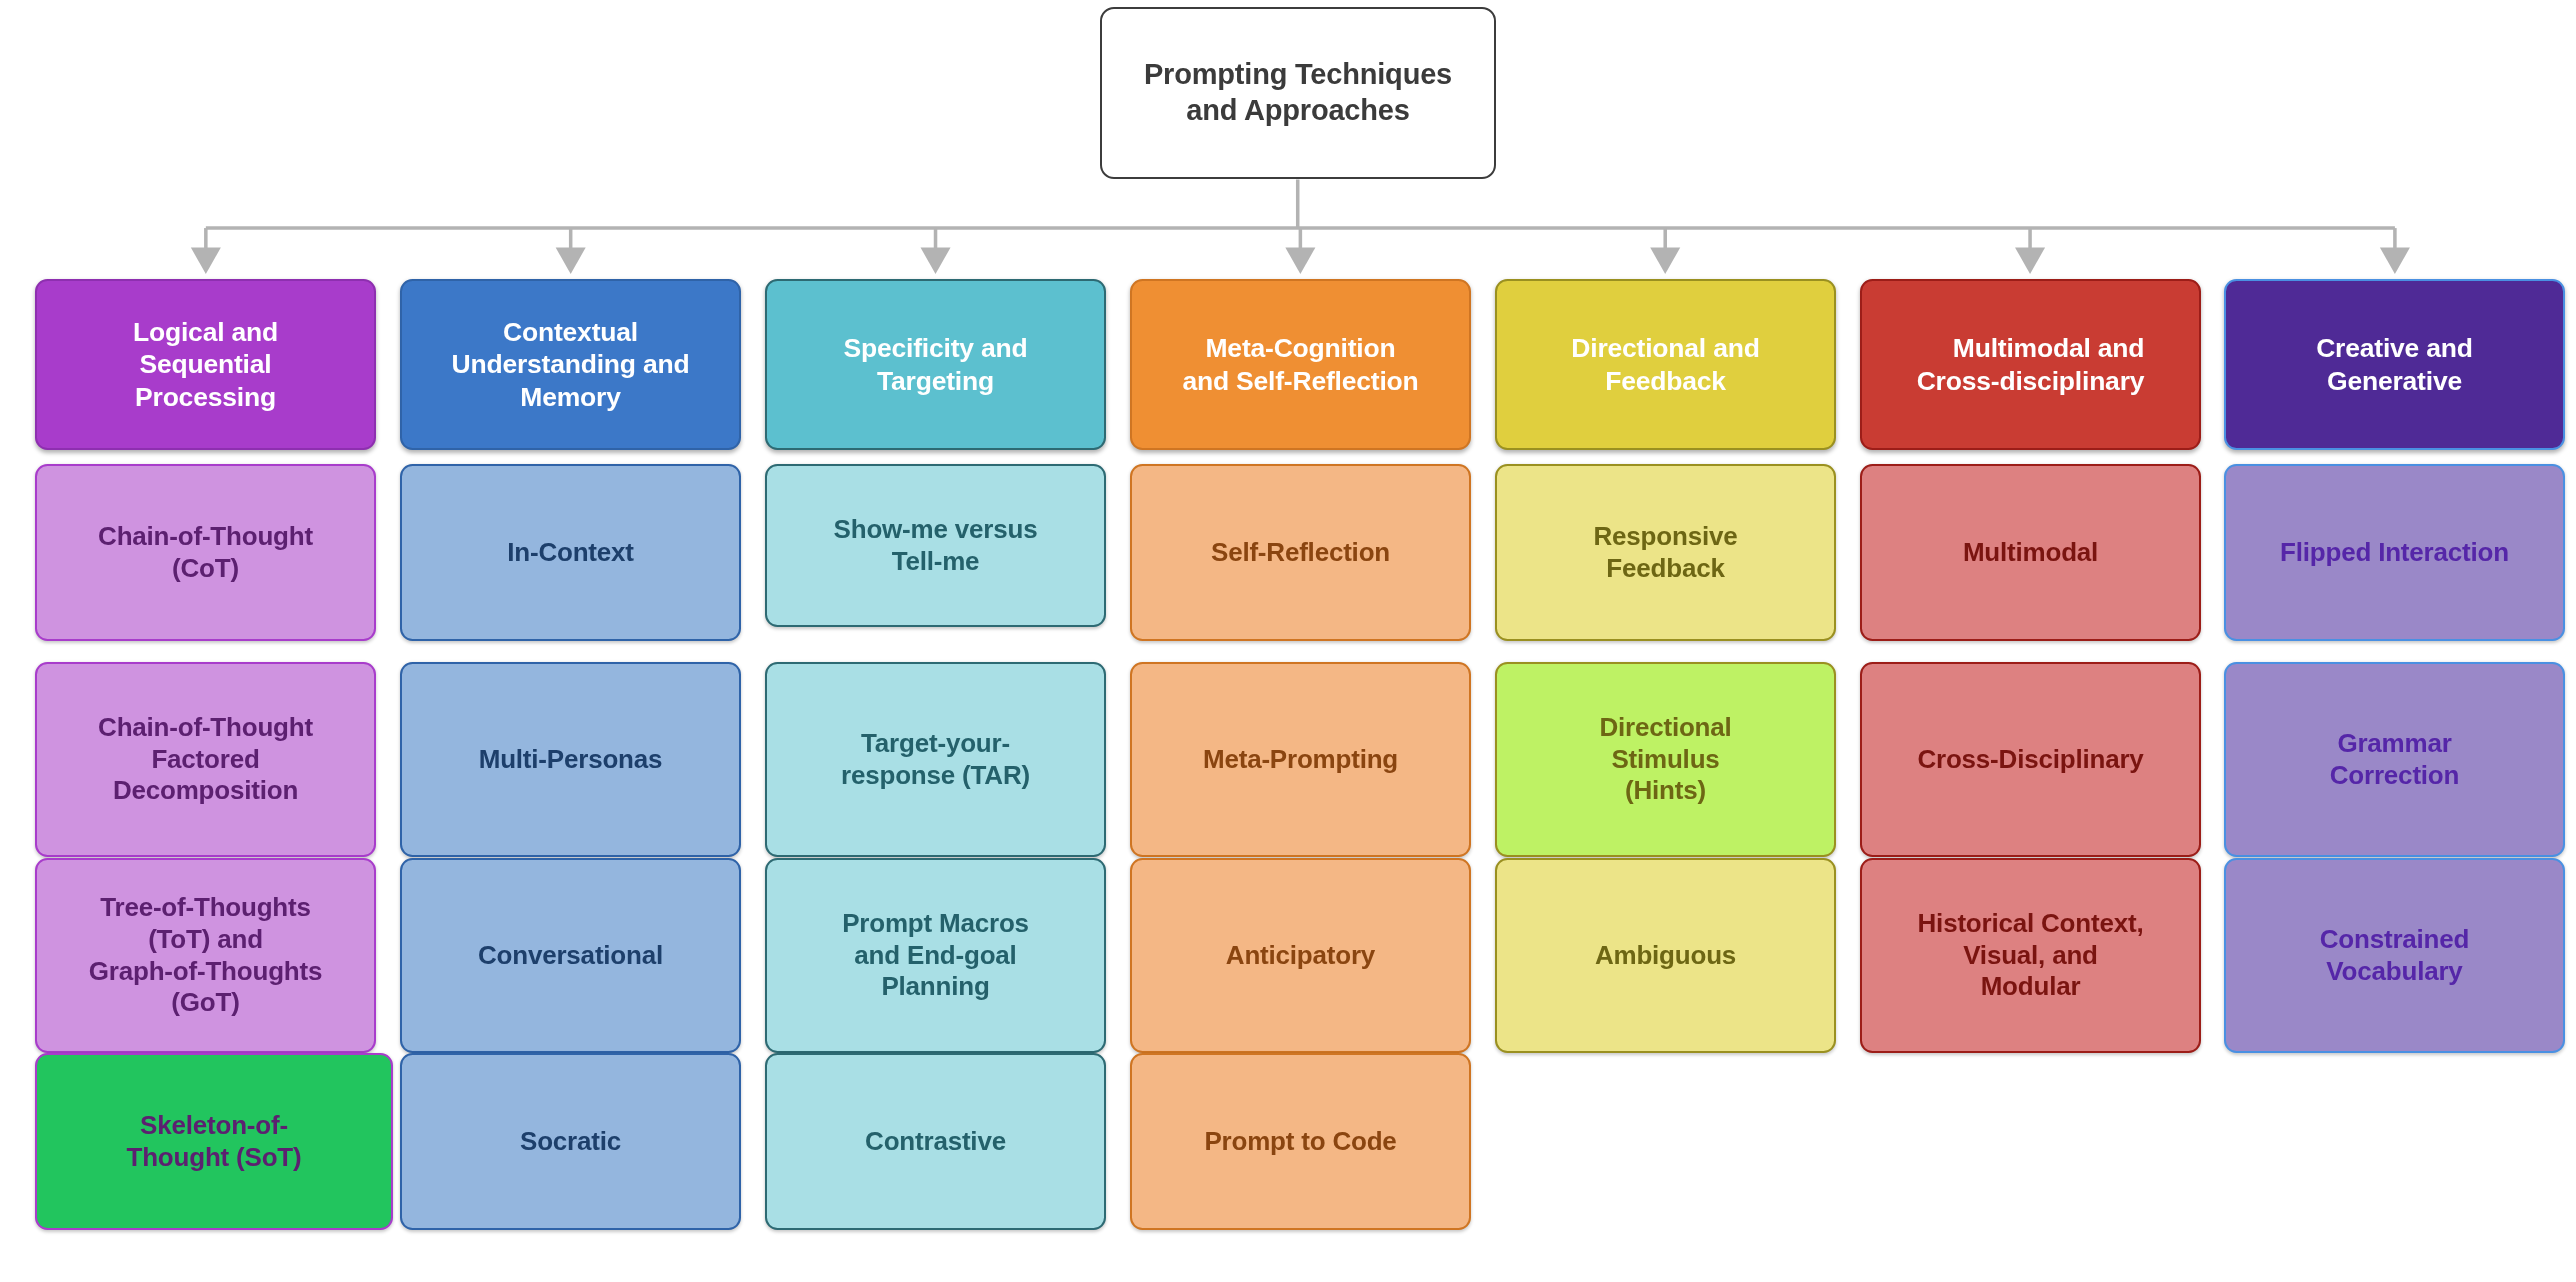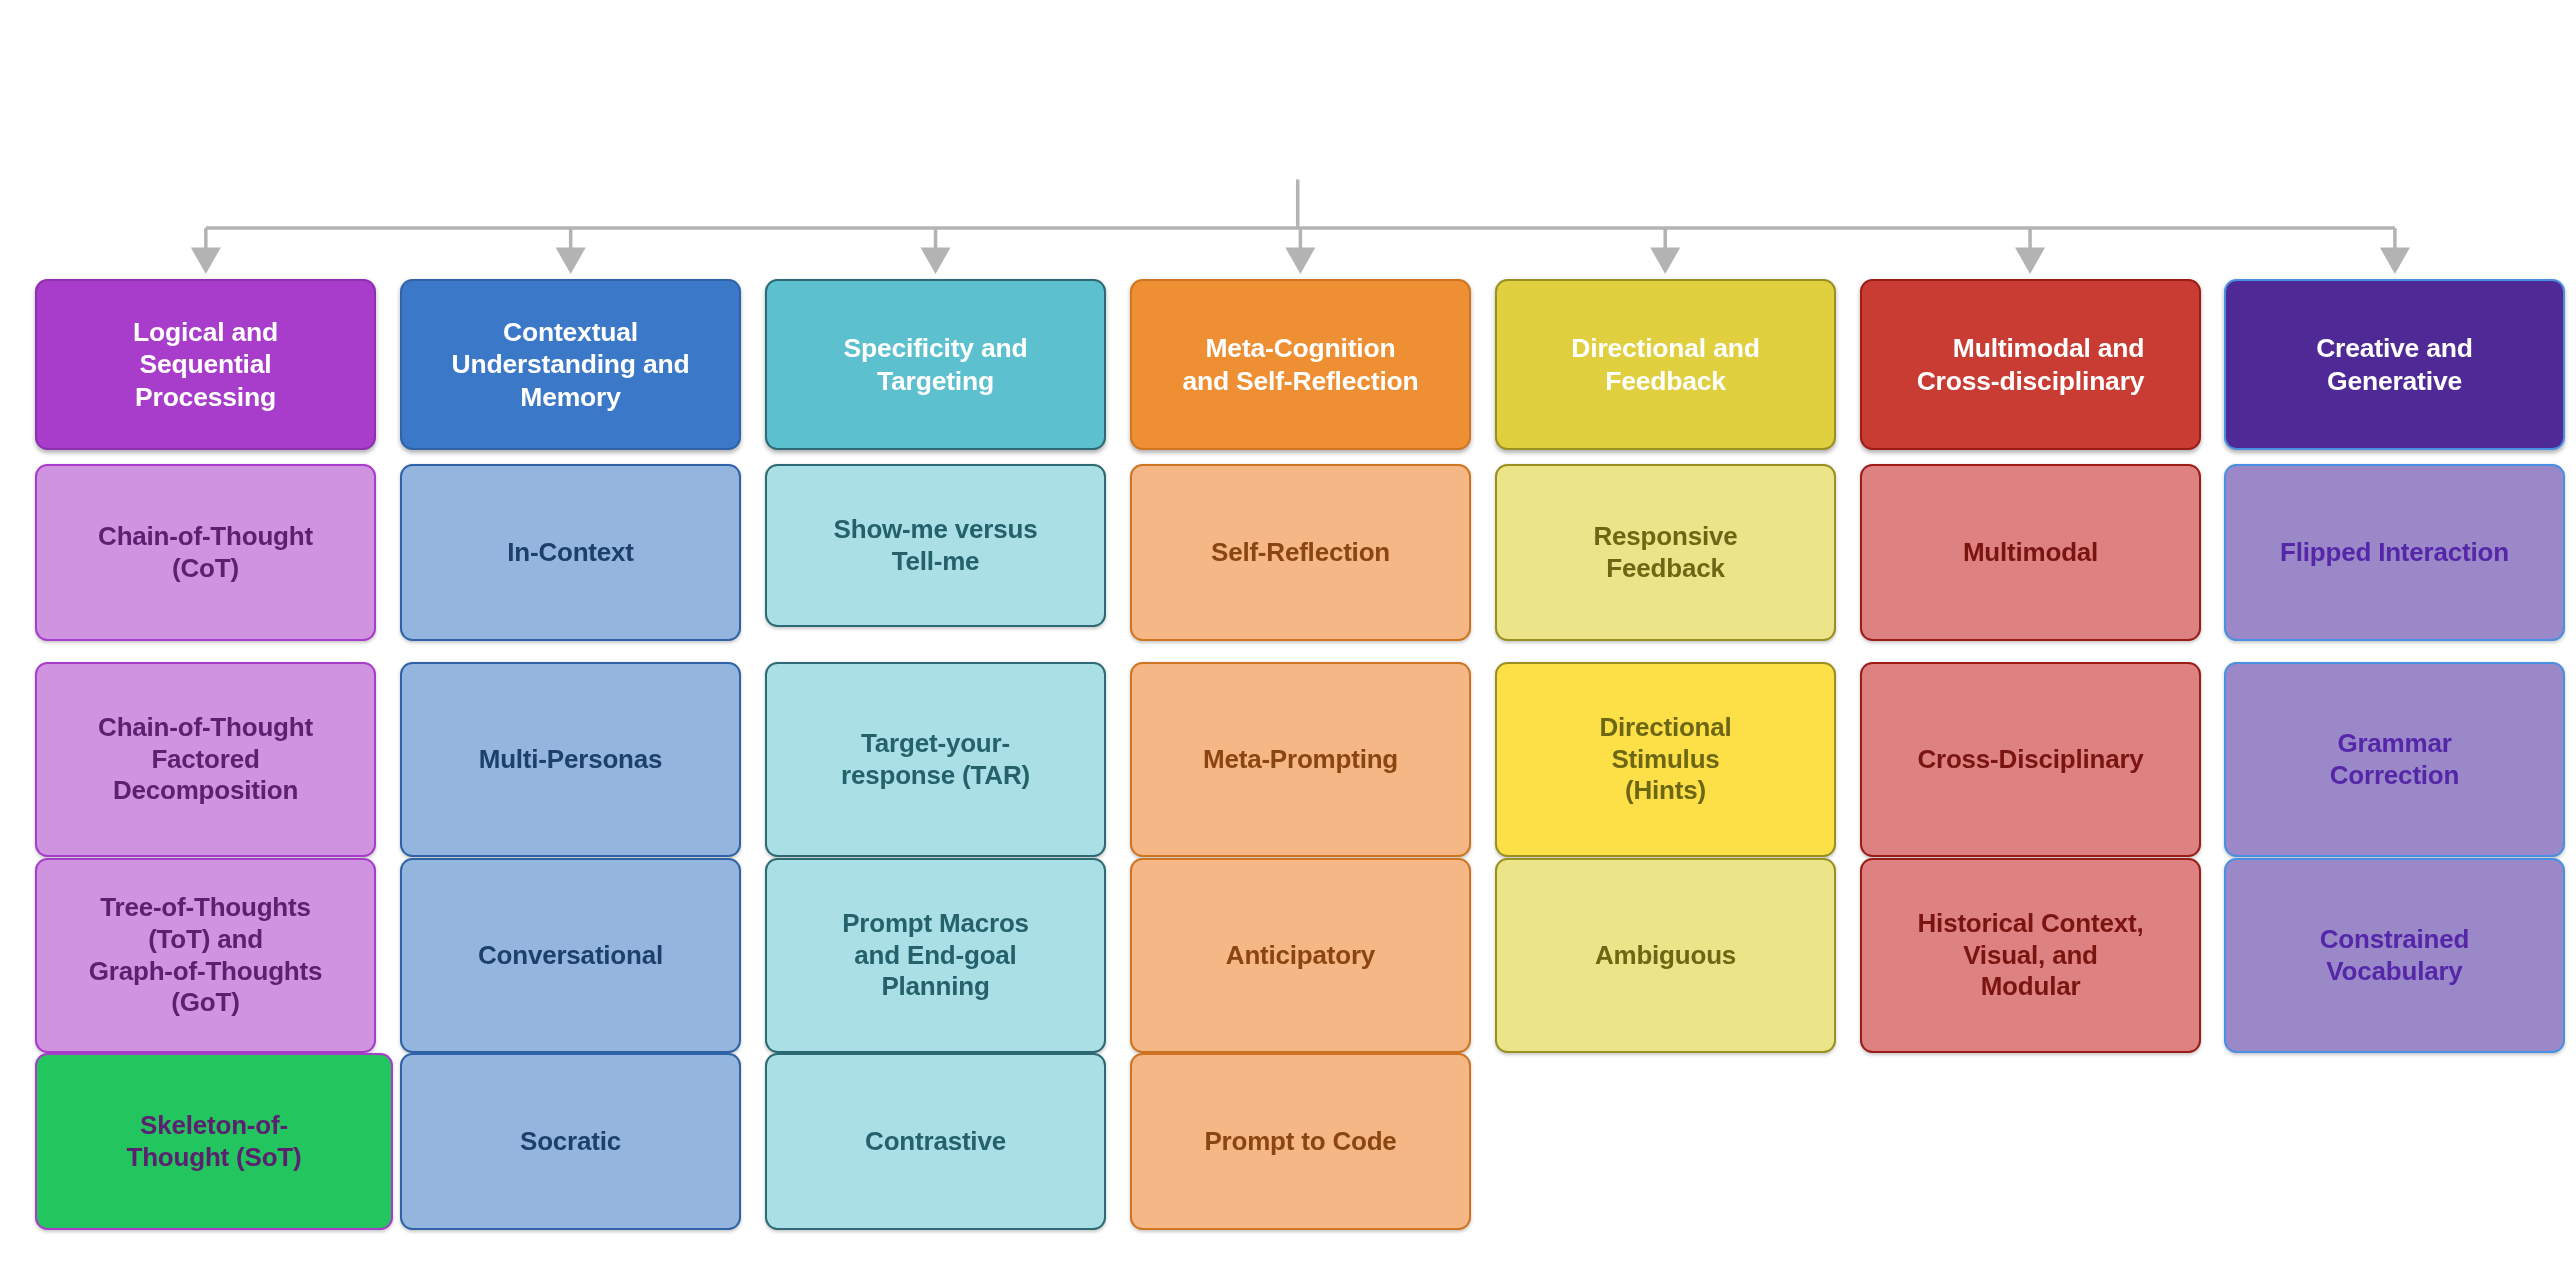--- a/index.html
+++ b/index.html
@@ -77,20 +77,24 @@
   }
   .node-box.child {
     box-shadow: 0 1.8px 3.5px rgba(0,0,0,0.22);
   }
 </style>
 </head>
 <body>
 
 <div id="canvas">
 
+  <div class="root-node">
+    <div class="root-label">Prompting Techniques
+and Approaches</div>
+  </div>
 
   <svg class="connector-layer" viewBox="0 0 2916 1452" width="2576" height="1283">
       <line x1="1469" y1="203" x2="1469" y2="258" stroke="#b3b3b3" stroke-width="4"></line>
       <line x1="233" y1="258" x2="2711" y2="258" stroke="#b3b3b3" stroke-width="4"></line>
       <line x1="233" y1="258" x2="233" y2="284" stroke="#b3b3b3" stroke-width="4"></line>
       <polygon points="216,280 250,280 233,310" fill="#b3b3b3"></polygon>
       <line x1="646" y1="258" x2="646" y2="284" stroke="#b3b3b3" stroke-width="4"></line>
       <polygon points="629,280 663,280 646,310" fill="#b3b3b3"></polygon>
       <line x1="1059" y1="258" x2="1059" y2="284" stroke="#b3b3b3" stroke-width="4"></line>
       <polygon points="1042,280 1076,280 1059,310" fill="#b3b3b3"></polygon>
@@ -183,21 +187,21 @@
         <div class="node-label" style="color: rgb(138, 69, 16);">Prompt to Code</div>
       </div>
       <div class="node-box header" style="left: 1495px; top: 279px; width: 341px; height: 171px; background: rgb(224, 207, 62); border: 2.7px solid rgb(154, 144, 32);">
         <div class="node-label" style="color: rgb(255, 255, 255);">Directional and
 Feedback</div>
       </div>
       <div class="node-box child" style="left: 1495px; top: 464px; width: 341px; height: 177px; background: rgb(236, 228, 136); border: 2.7px solid rgb(154, 144, 32);">
         <div class="node-label" style="color: rgb(109, 102, 20);">Responsive
 Feedback</div>
       </div>
-      <div class="node-box child" style="left: 1495px; top: 662px; width: 341px; height: 195px; background: #fde047; border: 2.7px solid rgb(154, 144, 32);">
+      <div class="node-box child" style="left: 1495px; top: 662px; width: 341px; height: 195px; background: #bef264; border: 2.7px solid rgb(154, 144, 32);">
         <div class="node-label" style="color: rgb(109, 102, 20);">Directional
 Stimulus
 (Hints)</div>
       </div>
       <div class="node-box child" style="left: 1495px; top: 858px; width: 341px; height: 195px; background: rgb(236, 228, 136); border: 2.7px solid rgb(154, 144, 32);">
         <div class="node-label" style="color: rgb(109, 102, 20);">Ambiguous</div>
       </div>
       <div class="node-box header" style="left: 1860px; top: 279px; width: 341px; height: 171px; background: rgb(201, 60, 51); border: 2.7px solid rgb(156, 29, 24);">
         <div class="node-label" style="color: rgb(255, 255, 255); text-align: right;">Multimodal and
 Cross-disciplinary</div>

